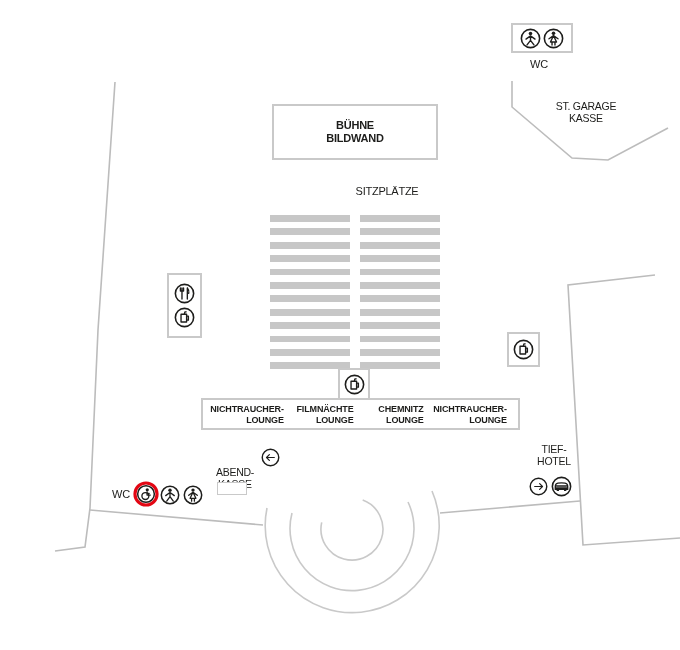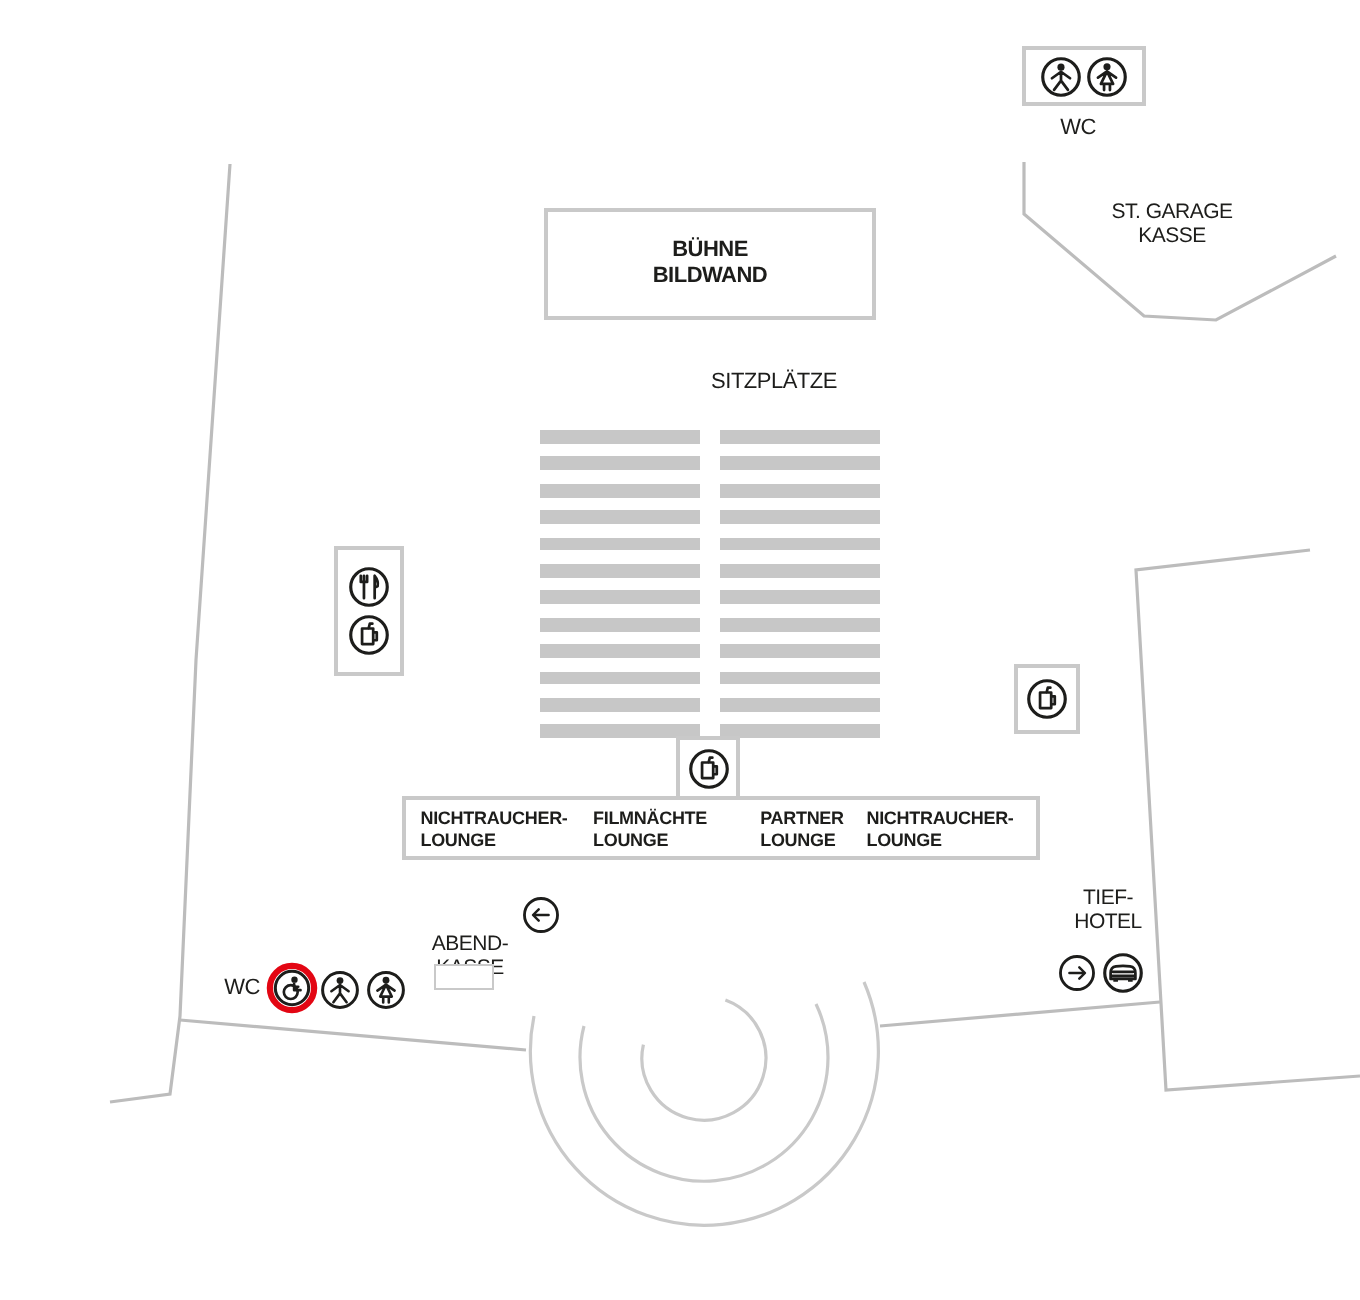--- a/index.html
+++ b/index.html
@@ -14,21 +14,21 @@
     line-height:11.5px;letter-spacing:-0.25px;transform:translateX(-50%);
     white-space:nowrap;
   }
   .box{position:absolute;background:#fff;border:2px solid var(--frame,#c9c9c9);box-sizing:border-box;}
   .stage-box{border-width:2.5px;display:flex;align-items:center;justify-content:center;}
   .stage-text{text-align:center;font-weight:700;font-size:11px;line-height:13px;letter-spacing:-0.25px;}
   .seat-col{position:absolute;width:80px;display:flex;flex-direction:column;gap:6.6px;}
   .seat-row{height:6.8px;background:var(--seat,#c7c7c7);}
   .lounge-box{border-width:2.5px;}
   .lounge-label{
-    position:absolute;top:4px;transform:translateX(-50%);text-align:left;
+    position:absolute;top:4px;transform:translateX(-50%);text-align:right;
     font-weight:700;font-size:9px;line-height:10.5px;letter-spacing:-0.15px;white-space:nowrap;
   }
   .facility{display:flex;flex-direction:column;align-items:center;justify-content:center;gap:3px;}
   .facility-row{display:flex;align-items:center;justify-content:center;gap:1.5px;}
   .icon{display:inline-block;}
   .icon svg{display:block;width:100%;height:100%;}
   .abs{position:absolute;}
 </style>
 </head>
 <body>
@@ -148,21 +148,21 @@
   <div class="box lounge-box" style="left:201px;top:398px;width:319px;height:32px;">
     <div class="lounge-label" style="left:44px;">
       <div>NICHTRAUCHER-</div>
       <div>LOUNGE</div>
     </div>
     <div class="lounge-label" style="left:122px;">
       <div>FILMNÄCHTE</div>
       <div>LOUNGE</div>
     </div>
     <div class="lounge-label" style="left:198px;">
-      <div>PARTNER</div>
+      <div>CHEMNITZ</div>
       <div>LOUNGE</div>
     </div>
     <div class="lounge-label" style="left:267px;">
       <div>NICHTRAUCHER-</div>
       <div>LOUNGE</div>
     </div>
   </div>
 
   <div class="box facility" style="left:338px;top:368px;width:32px;height:32px;">
     <span class="icon" style="width:21px;height:21px;">

